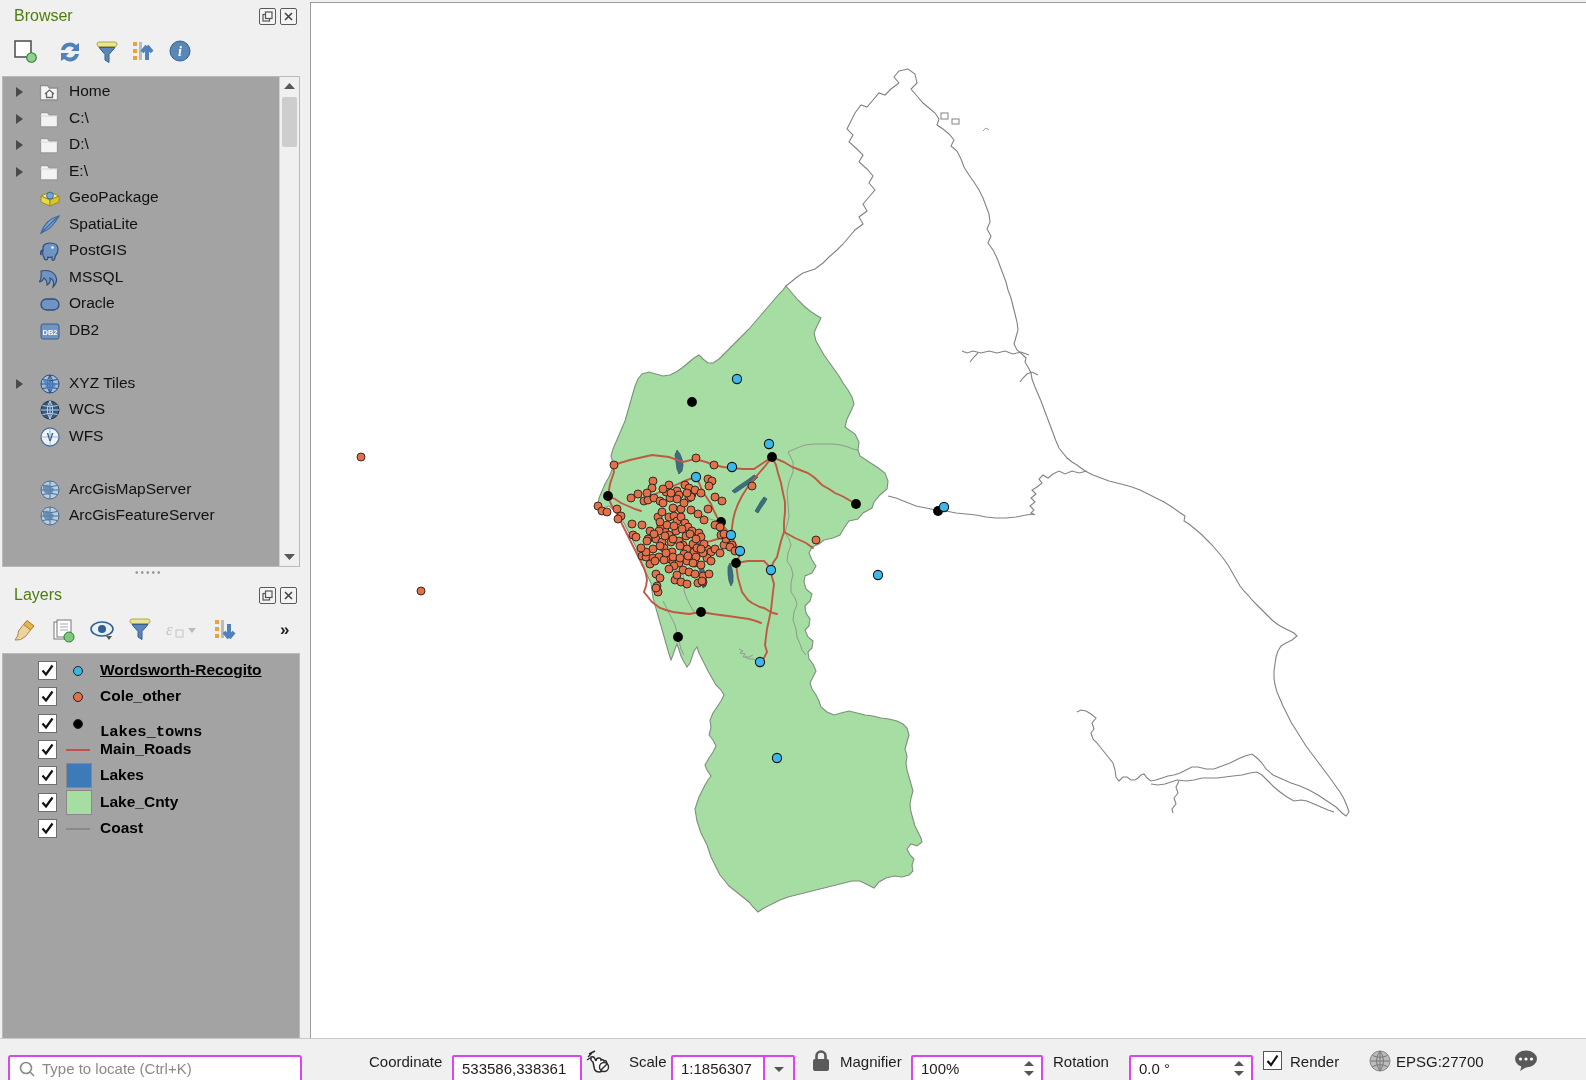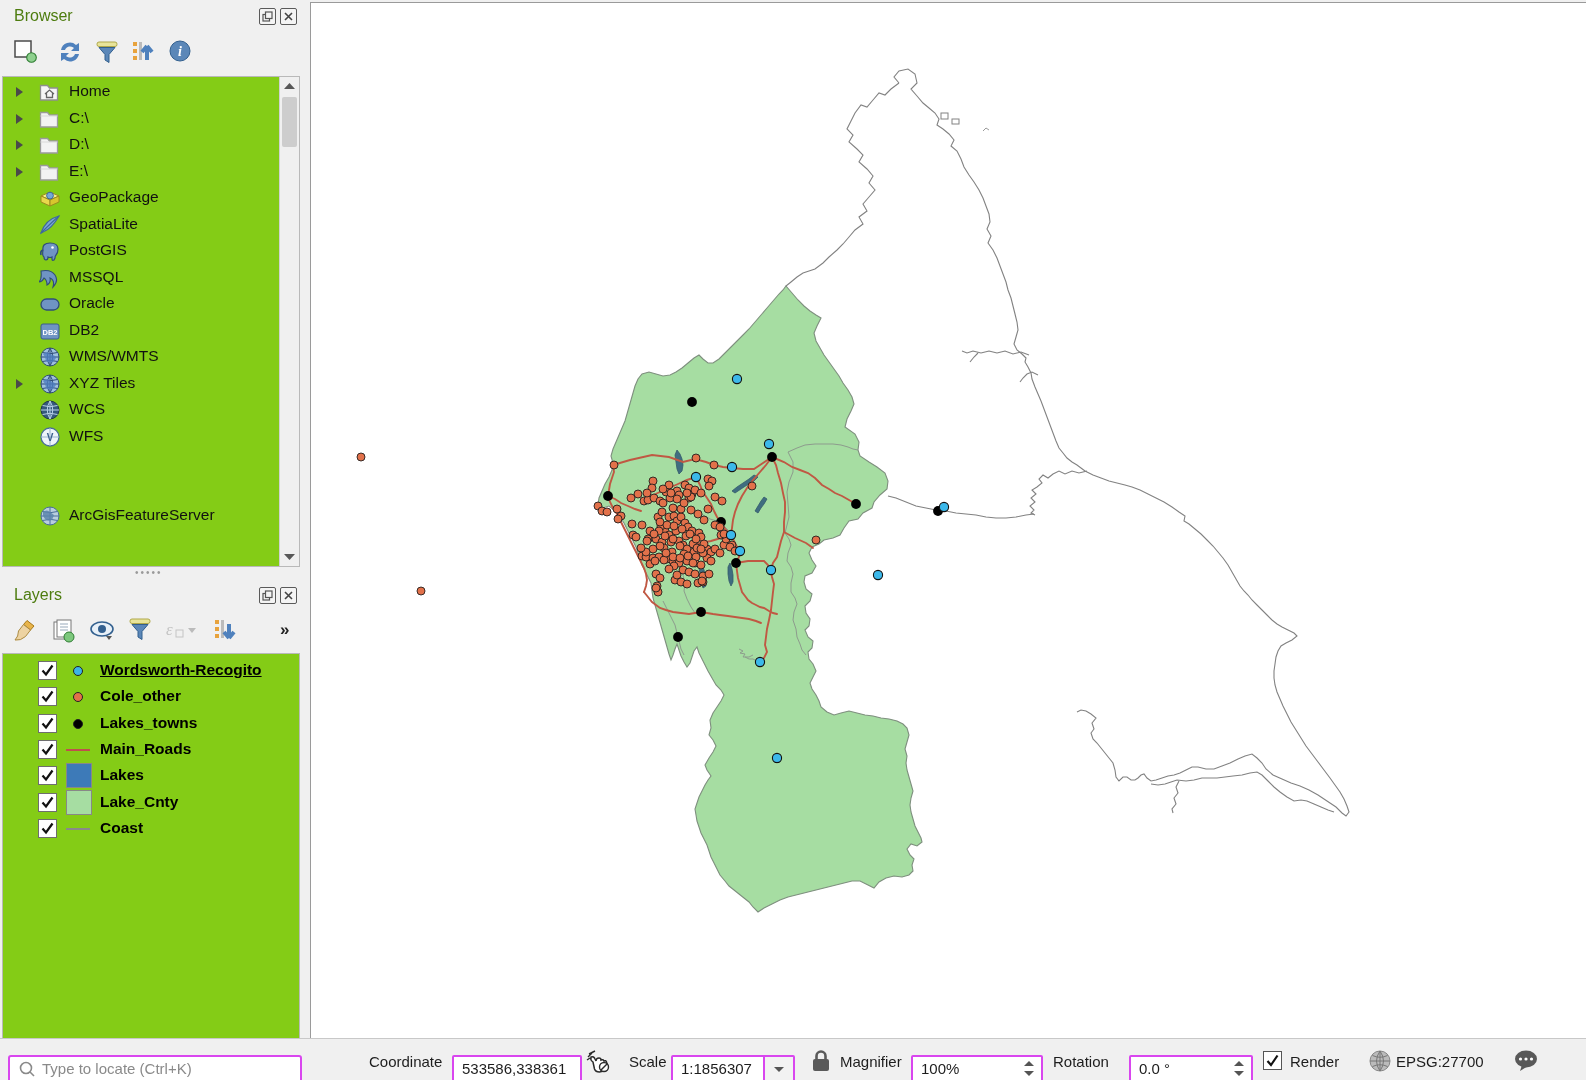--- a/index.html
+++ b/index.html
@@ -4,21 +4,21 @@
 <style>
   html,body{margin:0;padding:0;}
   body{width:1586px;height:1080px;overflow:hidden;background:#f0f0f0;
        font-family:"Liberation Sans",sans-serif;-webkit-font-smoothing:antialiased;}
   .abs{position:absolute;}
   
   #leftcol{position:absolute;left:0;top:0;width:302px;height:1038px;background:#f0f0f0;}
   .ptitle{position:absolute;left:14px;font-size:16px;color:#4d7c0f;}
   .pbtn{position:absolute;width:15px;height:15px;border:1px solid #5a5a5a;border-radius:2px;
         color:#444;font-size:11px;line-height:14px;text-align:center;background:#f4f4f4;}
-  .tree{position:absolute;left:2px;width:296px;background:#84cc16;border:1px solid #b9b9b9;}
+  .tree{position:absolute;left:2px;width:296px;background:#a3a3a3;border:1px solid #b9b9b9;}
   .trow{position:absolute;left:0;height:26px;font-size:15.5px;color:#111;white-space:nowrap;}
   .trow .lbl{position:absolute;left:66px;top:3px;}
   .arrow{position:absolute;left:13px;top:8px;width:0;height:0;border-left:7px solid #4a4a4a;
          border-top:5px solid transparent;border-bottom:5px solid transparent;}
   .ticon{position:absolute;left:36px;top:2px;width:22px;height:22px;}
   
   .lrow{position:absolute;height:26px;font-size:15.5px;font-weight:bold;color:#000;white-space:nowrap;padding-left:38px;}
   .cb{position:absolute;left:35px;top:3px;width:17px;height:17px;background:#fff;border:1px solid #6e6e6e;}
   .cb svg{position:absolute;left:1px;top:1px;}
   
@@ -137,51 +137,51 @@
           </svg></span>
         <span class="lbl">Oracle</span>
       </div>
       <div class="trow" style="top:240.5px;width:270px;">
         <span class="ticon"><svg width="22" height="22">
             <rect x="2" y="4" width="18" height="15" rx="2" fill="#6f94c4" stroke="#3a5c8c"></rect>
             <text x="11" y="14.5" font-size="7.5" font-family="Liberation Sans" fill="#fff" text-anchor="middle" font-weight="bold">DB2</text>
           </svg></span>
         <span class="lbl">DB2</span>
       </div>
-      <div class="trow" style="top:267px;width:270px;">
+      <div class="trow" style="top:293.5px;width:270px;">
+        <span class="arrow"></span>
         <span class="ticon"><svg width="22" height="22">
             <circle cx="11" cy="11" r="9" fill="#9fc0e0" stroke="#2f4d79"></circle>
             <path d="M2 11 H20 M11 2 V20 M3.5 6.5 Q11 9 18.5 6.5 M3.5 15.5 Q11 13 18.5 15.5 M11 2 Q5.5 11 11 20 M11 2 Q16.5 11 11 20" stroke="#2f4d79" fill="none"></path>
             <path d="M4 8 q3 -3 6 -1 l3 2 q3 0 4 3 l-3 4 q-4 2 -7 -1 l-1 -4Z" fill="#4f7ec0" stroke="none" opacity=".8"></path>
           </svg></span>
-        <span class="lbl">WMS/WMTS</span>
-      </div>
-      <div class="trow" style="top:293.5px;width:270px;">
-        <span class="arrow"></span>
-        <span class="ticon"><svg width="22" height="22">
-            <circle cx="11" cy="11" r="9" fill="#9fc0e0" stroke="#2f4d79"></circle>
-            <path d="M2 11 H20 M11 2 V20 M3.5 6.5 Q11 9 18.5 6.5 M3.5 15.5 Q11 13 18.5 15.5 M11 2 Q5.5 11 11 20 M11 2 Q16.5 11 11 20" stroke="#2f4d79" fill="none"></path>
-            <path d="M4 8 q3 -3 6 -1 l3 2 q3 0 4 3 l-3 4 q-4 2 -7 -1 l-1 -4Z" fill="#4f7ec0" stroke="none" opacity=".8"></path>
-          </svg></span>
         <span class="lbl">XYZ Tiles</span>
       </div>
       <div class="trow" style="top:320px;width:270px;">
         <span class="ticon"><svg width="22" height="22">
             <circle cx="11" cy="11" r="9" fill="#35587c" stroke="#22354d"></circle>
             <path d="M2 11 H20 M11 2 V20 M3.5 6.5 Q11 9 18.5 6.5 M3.5 15.5 Q11 13 18.5 15.5 M11 2 Q5.5 11 11 20 M11 2 Q16.5 11 11 20" stroke="#b8d0e8" fill="none"></path>
           </svg></span>
         <span class="lbl">WCS</span>
       </div>
       <div class="trow" style="top:346.5px;width:270px;">
         <span class="ticon"><svg width="22" height="22">
             <circle cx="11" cy="11" r="9" fill="#eef4fa" stroke="#4a6f9a" stroke-width="1.3"></circle>
             <path d="M2 11 H20 M11 2 V20" stroke="#9ab4cf" fill="none"></path>
             <text x="11" y="15" font-size="10" font-family="Liberation Sans" fill="#3a5f8c" text-anchor="middle" font-weight="bold">V</text>
           </svg></span>
         <span class="lbl">WFS</span>
+      </div>
+      <div class="trow" style="top:399.5px;width:270px;">
+        <span class="ticon"><svg width="22" height="22">
+            <circle cx="11" cy="11" r="9" fill="#b9cede" stroke="#4a6f9a"></circle>
+            <path d="M2 11 H20 M11 2 V20 M3.5 6.5 Q11 9 18.5 6.5 M3.5 15.5 Q11 13 18.5 15.5" stroke="#4a6f9a" fill="none"></path>
+            <path d="M4 7 q4 -3 7 0 l4 3 l-2 5 q-4 2 -7 -1 l-2 -3Z" fill="#5c85ad" opacity=".85"></path>
+          </svg></span>
+        <span class="lbl">ArcGisMapServer</span>
       </div>
       <div class="trow" style="top:426px;width:270px;">
         <span class="ticon"><svg width="22" height="22">
             <circle cx="11" cy="11" r="9" fill="#b9cede" stroke="#4a6f9a"></circle>
             <path d="M2 11 H20 M11 2 V20 M3.5 6.5 Q11 9 18.5 6.5 M3.5 15.5 Q11 13 18.5 15.5" stroke="#4a6f9a" fill="none"></path>
             <path d="M4 7 q4 -3 7 0 l4 3 l-2 5 q-4 2 -7 -1 l-2 -3Z" fill="#5c85ad" opacity=".85"></path>
           </svg></span>
         <span class="lbl">ArcGisFeatureServer</span>
       </div>
       <div style="position:absolute;right:0;top:0;width:19px;height:100%;background:#f0f0f0;border-left:1px solid #d0d0d0;">
@@ -264,21 +264,21 @@
       </div>
       <div class="lrow" style="top:56.6px;left:0;width:290px;">
     <span class="cb">
           <svg width="15" height="15">
             <path d="M2.5 7.5 L6 11.5 L12.5 2.5" fill="none" stroke="#111" stroke-width="2.2"></path>
           </svg>
         </span>
     <svg width="26" height="22" style="position:absolute;left:62px;top:2px;">
           <circle cx="13" cy="11" r="4.5" fill="#000000" stroke="#222" stroke-width="1"></circle>
         </svg>
-        <span style="position:absolute;left:97px;top:3px;">Lakes_towns</span>
+        <span style="position:absolute;left:97px;top:12px;font-family:Liberation Mono, monospace;">Lakes_towns</span>
       </div>
       <div class="lrow" style="top:82.9px;left:0;width:290px;">
     <span class="cb">
           <svg width="15" height="15">
             <path d="M2.5 7.5 L6 11.5 L12.5 2.5" fill="none" stroke="#111" stroke-width="2.2"></path>
           </svg>
         </span>
     <svg width="26" height="22" style="position:absolute;left:62px;top:2px;">
           <line x1="1" y1="11" x2="25" y2="11" stroke="#c0504d" stroke-width="2"></line>
         </svg>

